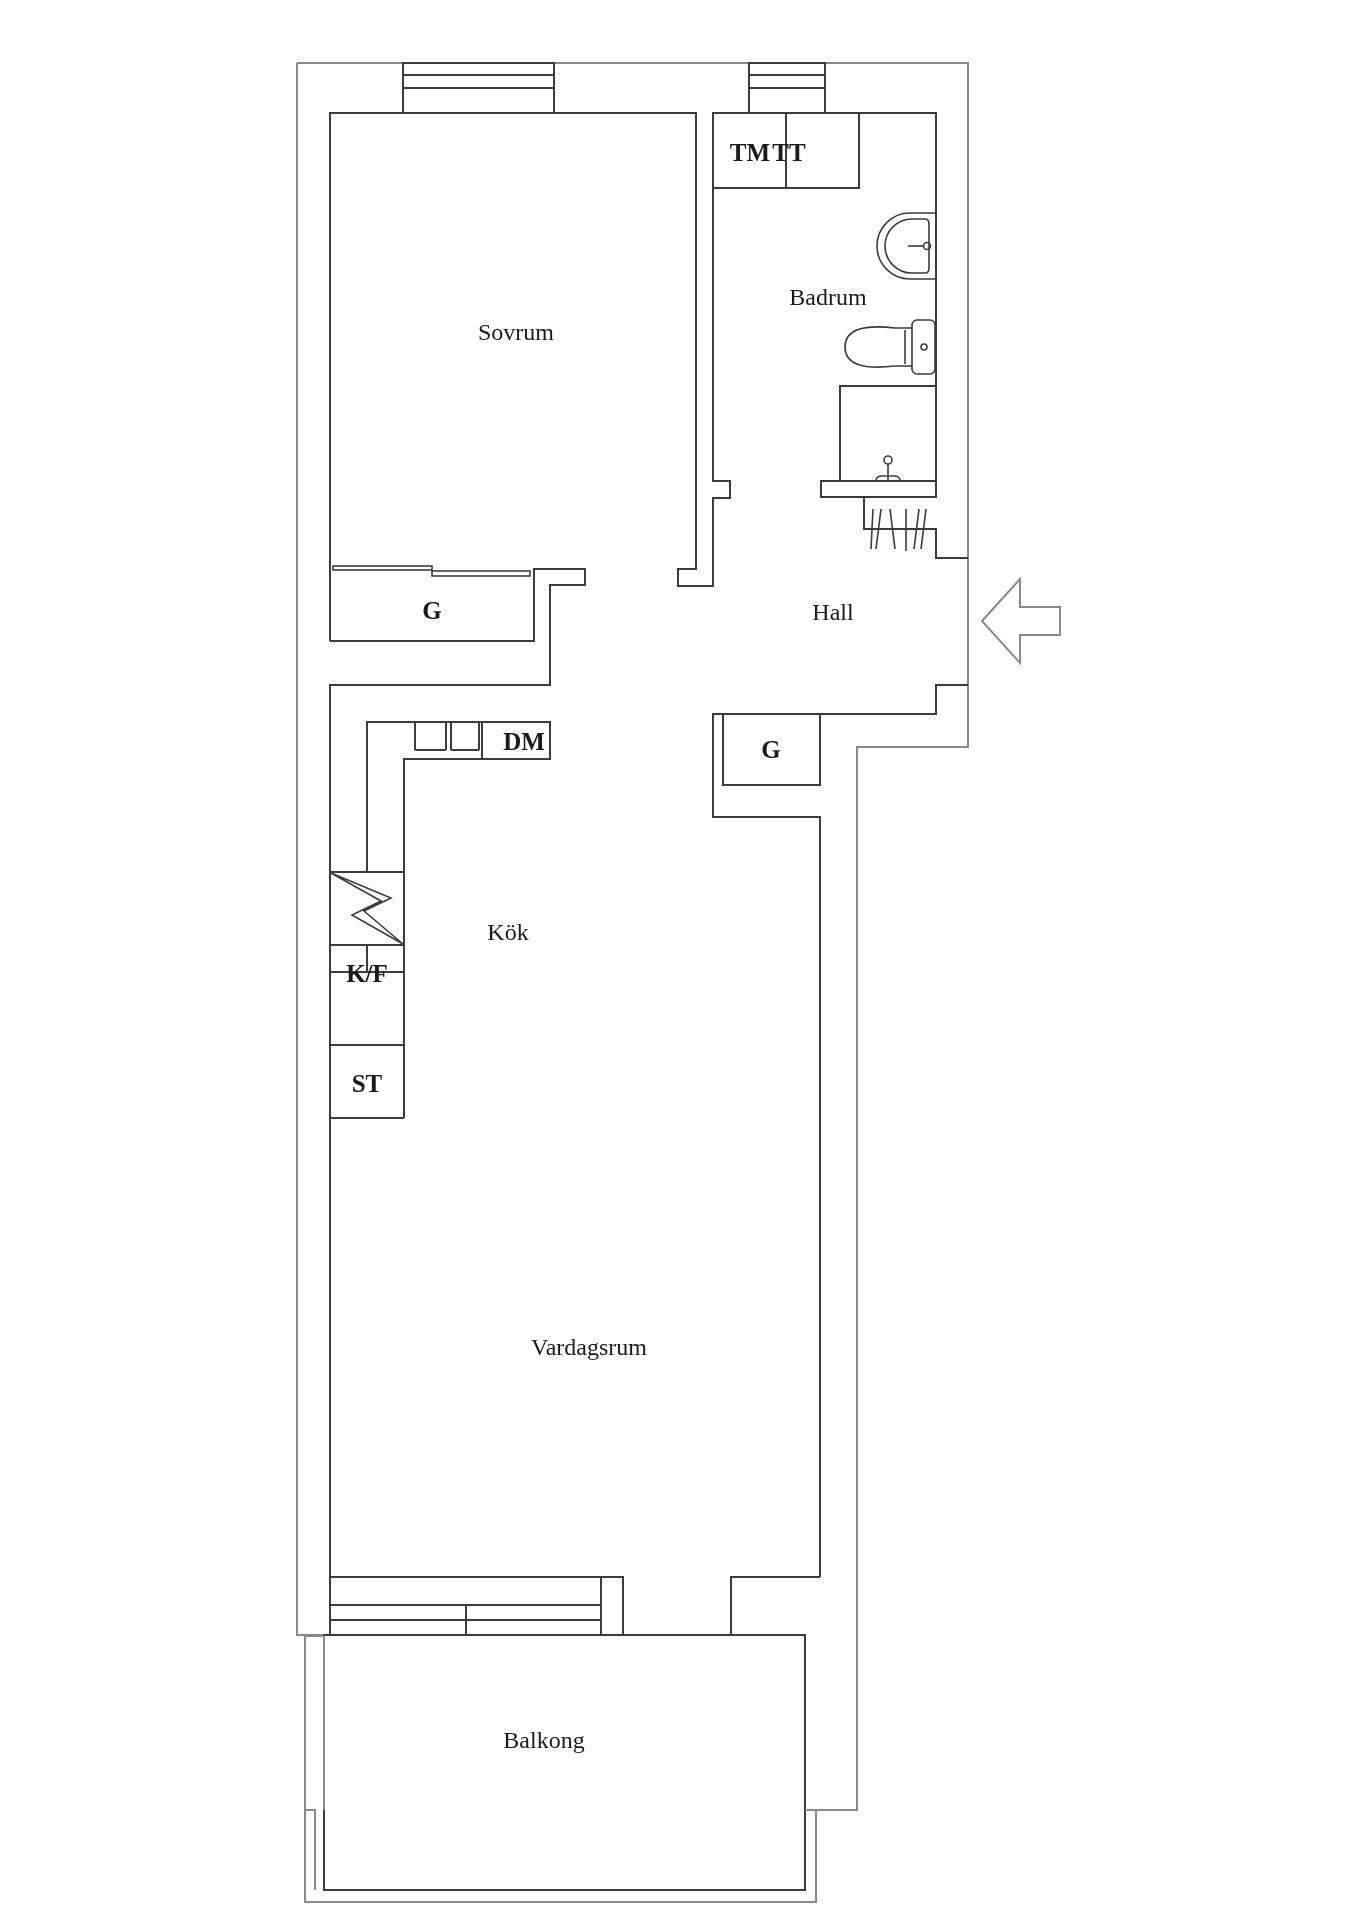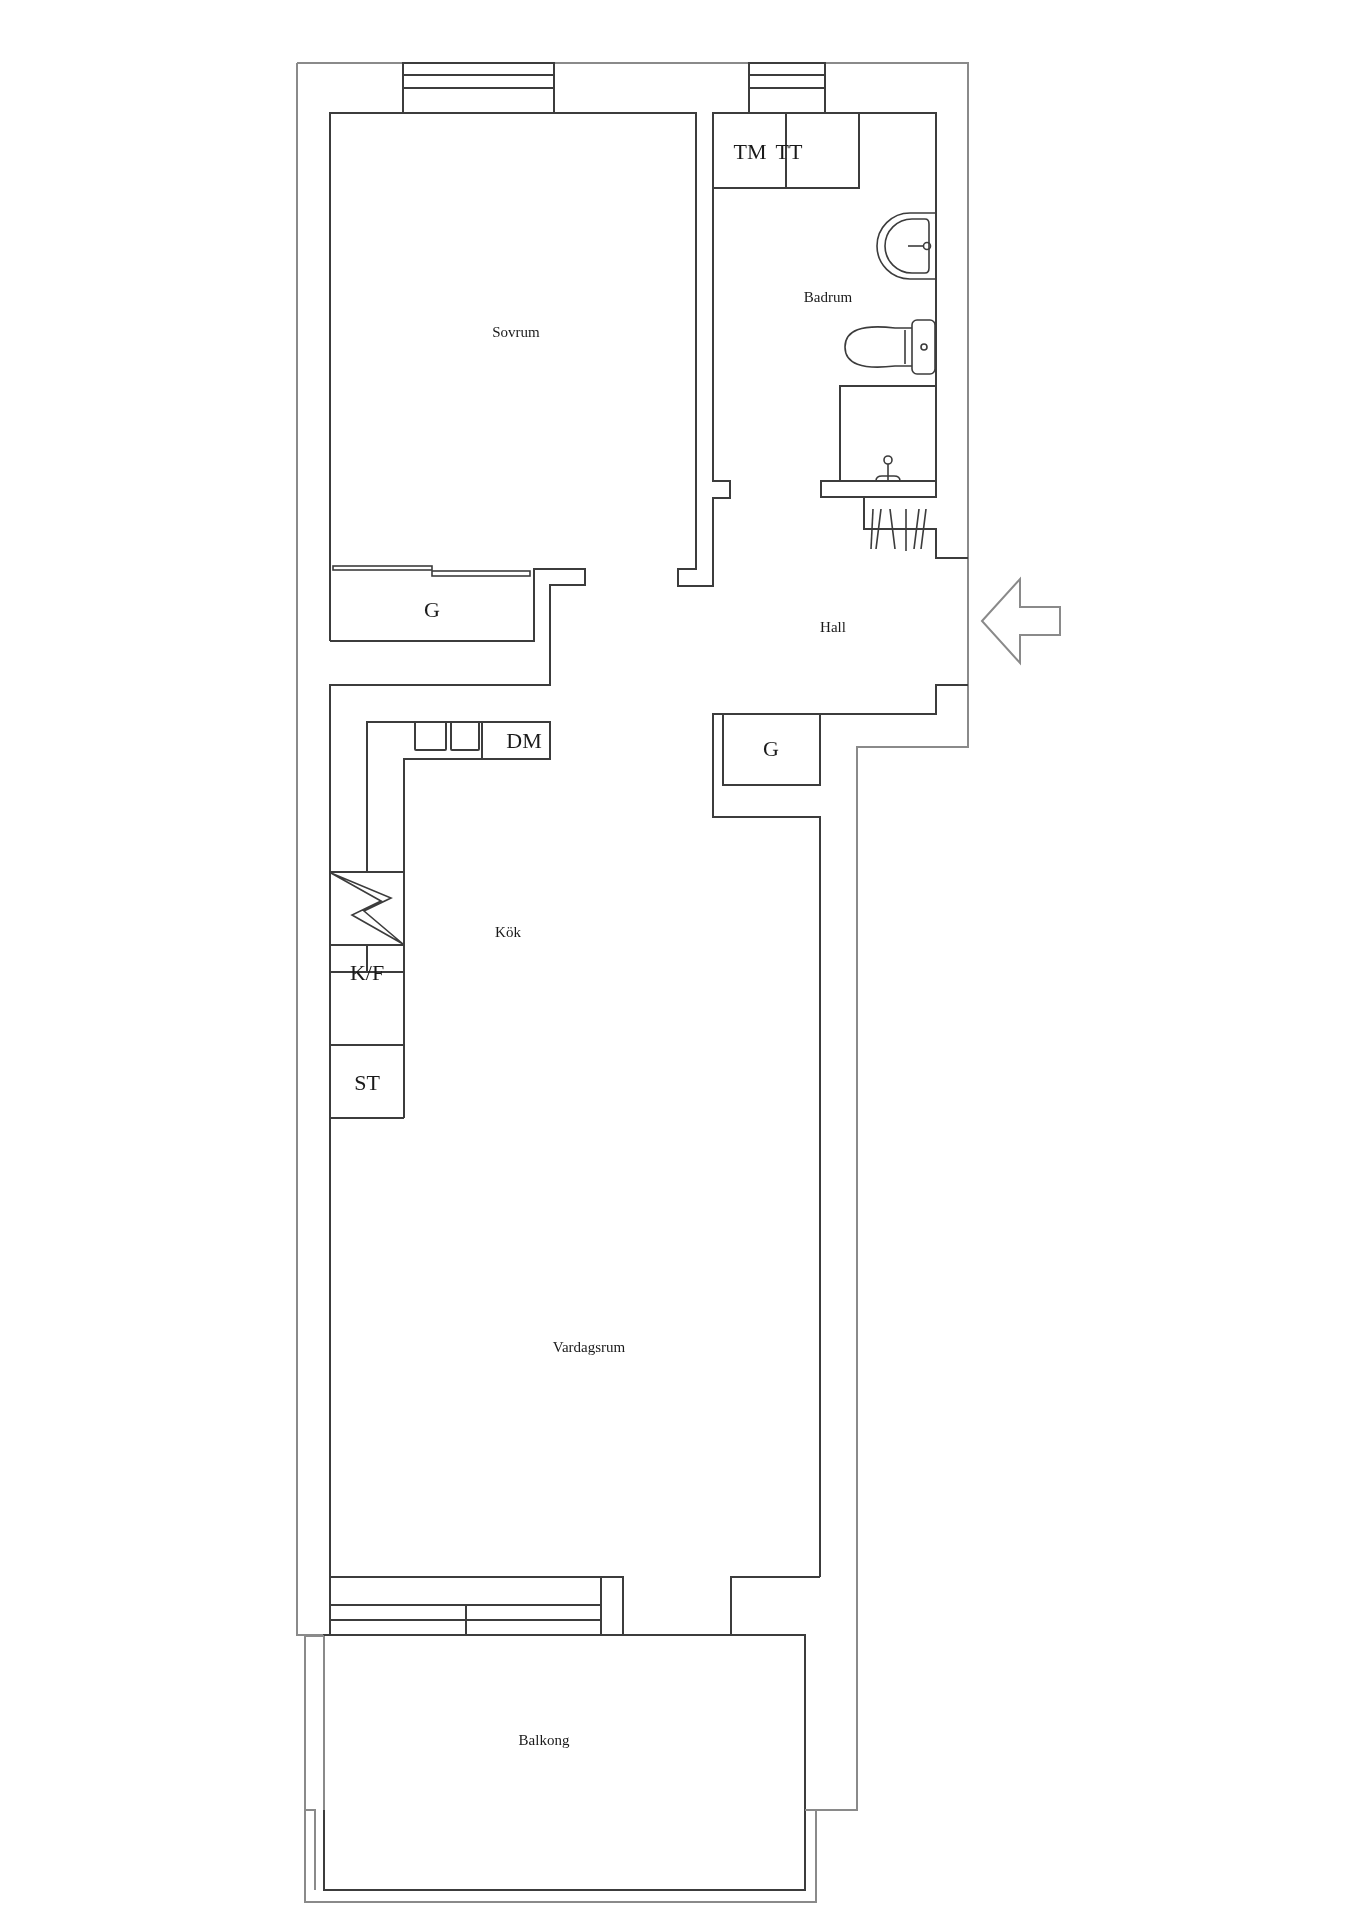--- a/index.html
+++ b/index.html
@@ -4,23 +4,23 @@
 <style>
   html, body { margin: 0; padding: 0; background: #ffffff; }
   body { width: 1357px; height: 1920px; position: relative; overflow: hidden; }
   svg.plan { position: absolute; left: 0; top: 0; width: 1357px; height: 1920px; }
   .outer { fill: none; stroke: #8a8a8a; stroke-width: 2; }
   .inner { fill: none; stroke: #3c3c3c; stroke-width: 2; }
   .thin { fill: none; stroke: #3c3c3c; stroke-width: 1.6; }
   .lbl {
     position: absolute; transform: translate(-50%, -50%);
     font-family: "Liberation Serif", "DejaVu Serif", serif;
-    font-size: 15px; color: #1a1a1a; white-space: nowrap; line-height: 1;
+    font-size: 24px; color: #1a1a1a; white-space: nowrap; line-height: 1;
   }
-  .lbl.sm { font-size: 22px; }
+  .lbl.sm { font-size: 25px; font-weight: bold; }
 </style>
 </head>
 <body>
 
 <svg class="plan" viewBox="0 0 1357 1920" xmlns="http://www.w3.org/2000/svg">
 
   <path class="outer" d="M297,63 L968,63 L968,747 L857,747 L857,1810 L816,1810 M297,63 L297,1635 L330,1635"></path>
 
   <g class="inner">
     <rect x="403" y="63" width="151" height="50"></rect>
@@ -106,21 +106,21 @@
   <g>
     <rect class="inner" x="324" y="1635" width="481" height="255" fill="none"></rect>
     <path class="outer" d="M305,1636 L305,1902 L816,1902 L816,1810 L805,1810"></path>
     <path class="outer" d="M305,1636 L324,1636 M305,1810 L315,1810 L315,1890"></path>
     <line x1="324" y1="1636" x2="324" y2="1810" class="outer"></line>
   </g>
 </svg>
 
 <div class="lbl" style="left:516px;top:332px">Sovrum</div>
 <div class="lbl" style="left:828px;top:297px">Badrum</div>
-<div class="lbl" style="left:833px;top:627px">Hall</div>
+<div class="lbl" style="left:833px;top:612px">Hall</div>
 <div class="lbl" style="left:508px;top:932px">Kök</div>
 <div class="lbl" style="left:589px;top:1347px">Vardagsrum</div>
 <div class="lbl" style="left:544px;top:1740px">Balkong</div>
 
 <div class="lbl sm" style="left:750px;top:152px">TM</div>
 <div class="lbl sm" style="left:789px;top:152px">TT</div>
 <div class="lbl sm" style="left:432px;top:610px">G</div>
 <div class="lbl sm" style="left:771px;top:749px">G</div>
 <div class="lbl sm" style="left:524px;top:741px">DM</div>
 <div class="lbl sm" style="left:367px;top:973px">K/F</div>

